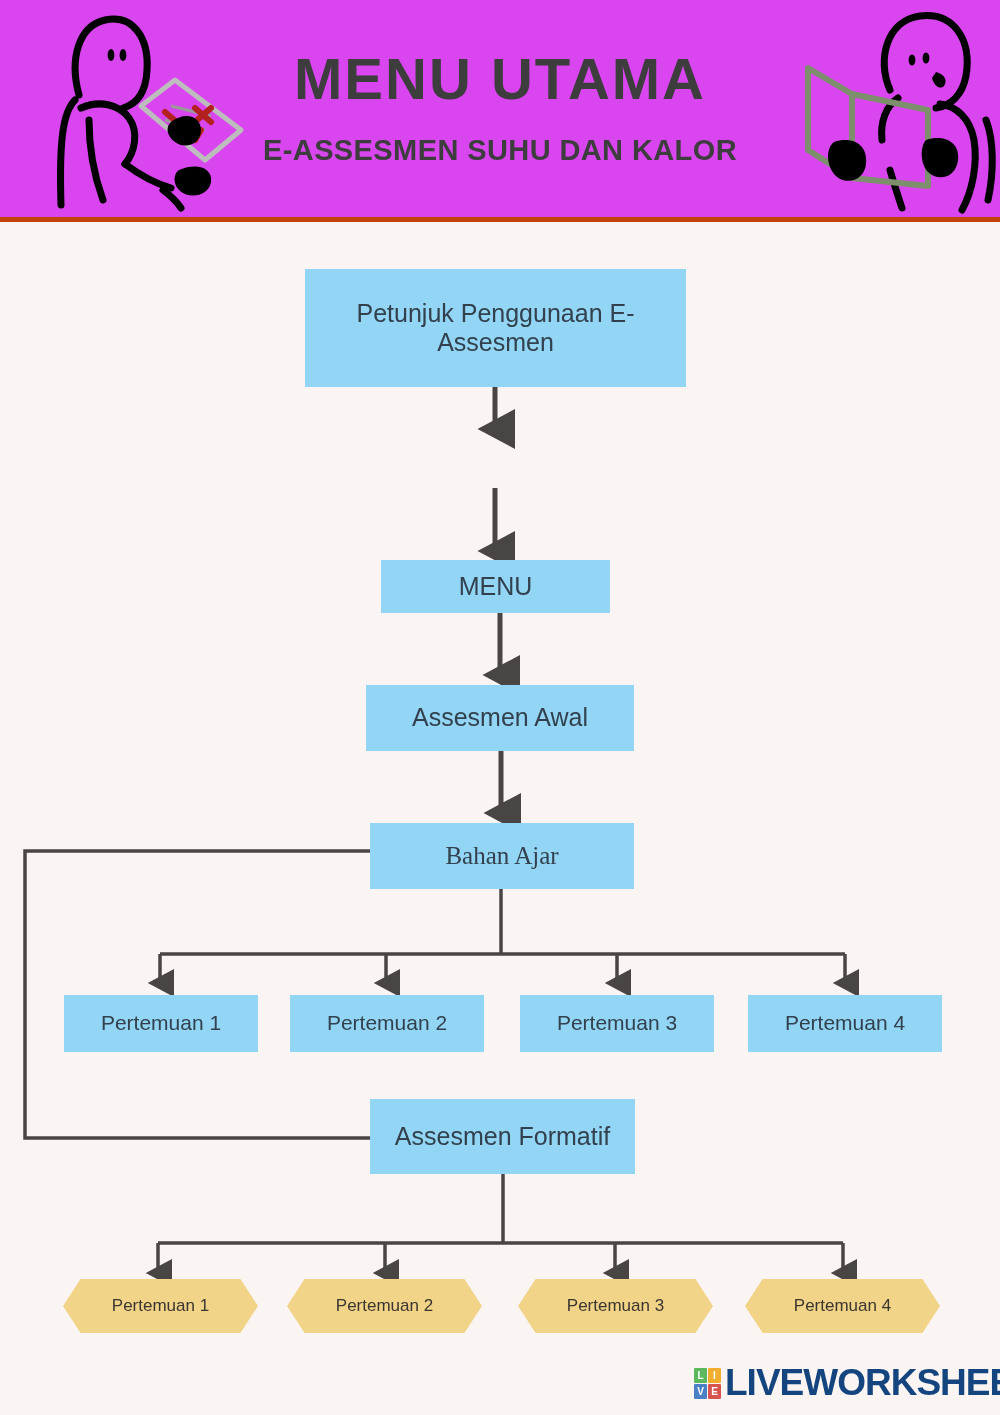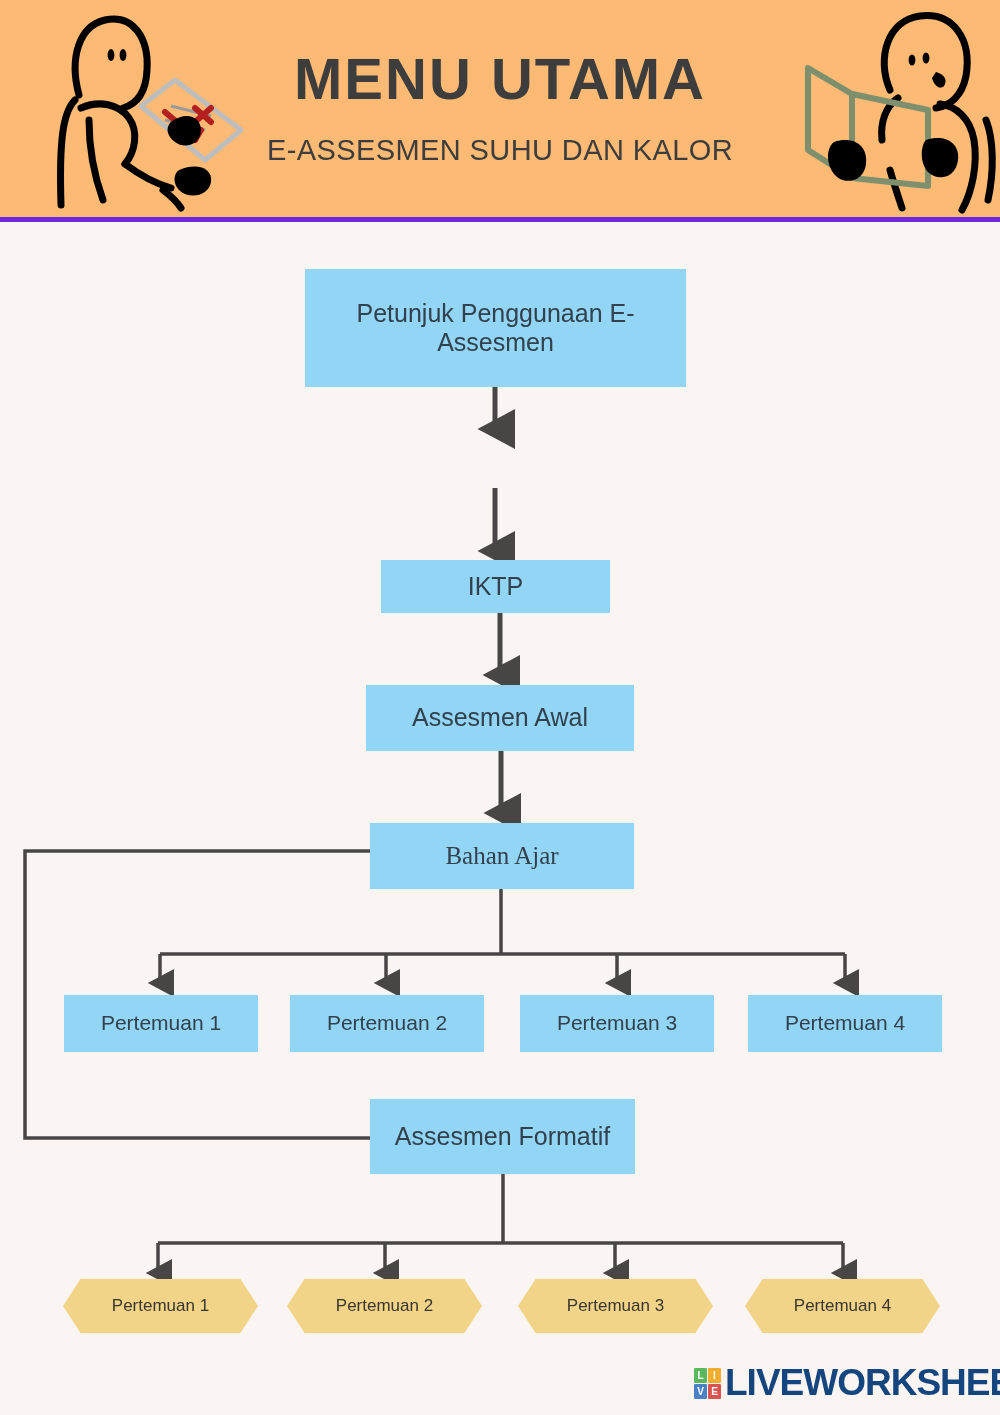--- a/index.html
+++ b/index.html
@@ -18,22 +18,22 @@
     background: #faf5f3;
     overflow: hidden;
   }
 
   
   #header {
     position: absolute;
     left: 0; top: 0;
     width: 1000px;
     height: 222px;
-    background: #fdba74;
-    border-bottom: 5px solid #6d28d9;
+    background: #d946ef;
+    border-bottom: 5px solid #c2410c;
     box-sizing: border-box;
     overflow: hidden;
   }
   #header-title {
     position: absolute;
     left: 0;
     top: 50px;
     width: 1000px;
     text-align: center;
     font-size: 58px;
@@ -43,21 +43,21 @@
     font-family: "Liberation Sans", sans-serif;
     line-height: 1;
   }
   #header-subtitle {
     position: absolute;
     left: 0;
     top: 136px;
     width: 1000px;
     text-align: center;
     font-size: 29px;
-    font-weight: normal;
+    font-weight: bold;
     letter-spacing: 0.4px;
     color: #3d3d3d;
     font-family: "Liberation Sans", sans-serif;
     line-height: 1;
   }
   .header-art {
     position: absolute;
     top: 0;
   }
   #art-left  { left: 45px;  }
@@ -241,21 +241,21 @@
         <line x1="843" y1="1010" x2="843" y2="1040" marker-end="url(#arrowhead)"></line>
       </g>
     </svg>
 
     <div class="node box" style="left:305px; top:36px; width:381px; height:118px;">
       <span>Petunjuk Penggunaan E-Assesmen</span>
     </div>
 
 
     <div class="node box" style="left:381px; top:327px; width:229px; height:53px;">
-      <span>IKTP</span>
+      <span>MENU</span>
     </div>
 
     <div class="node box" style="left:366px; top:452px; width:268px; height:66px;text-align:center;">
       <span>Assesmen Awal</span>
     </div>
 
     <div class="node box" style="left:370px; top:590px; width:264px; height:66px;font-family:Liberation Serif, serif;">
       <span>Bahan Ajar</span>
     </div>
 

